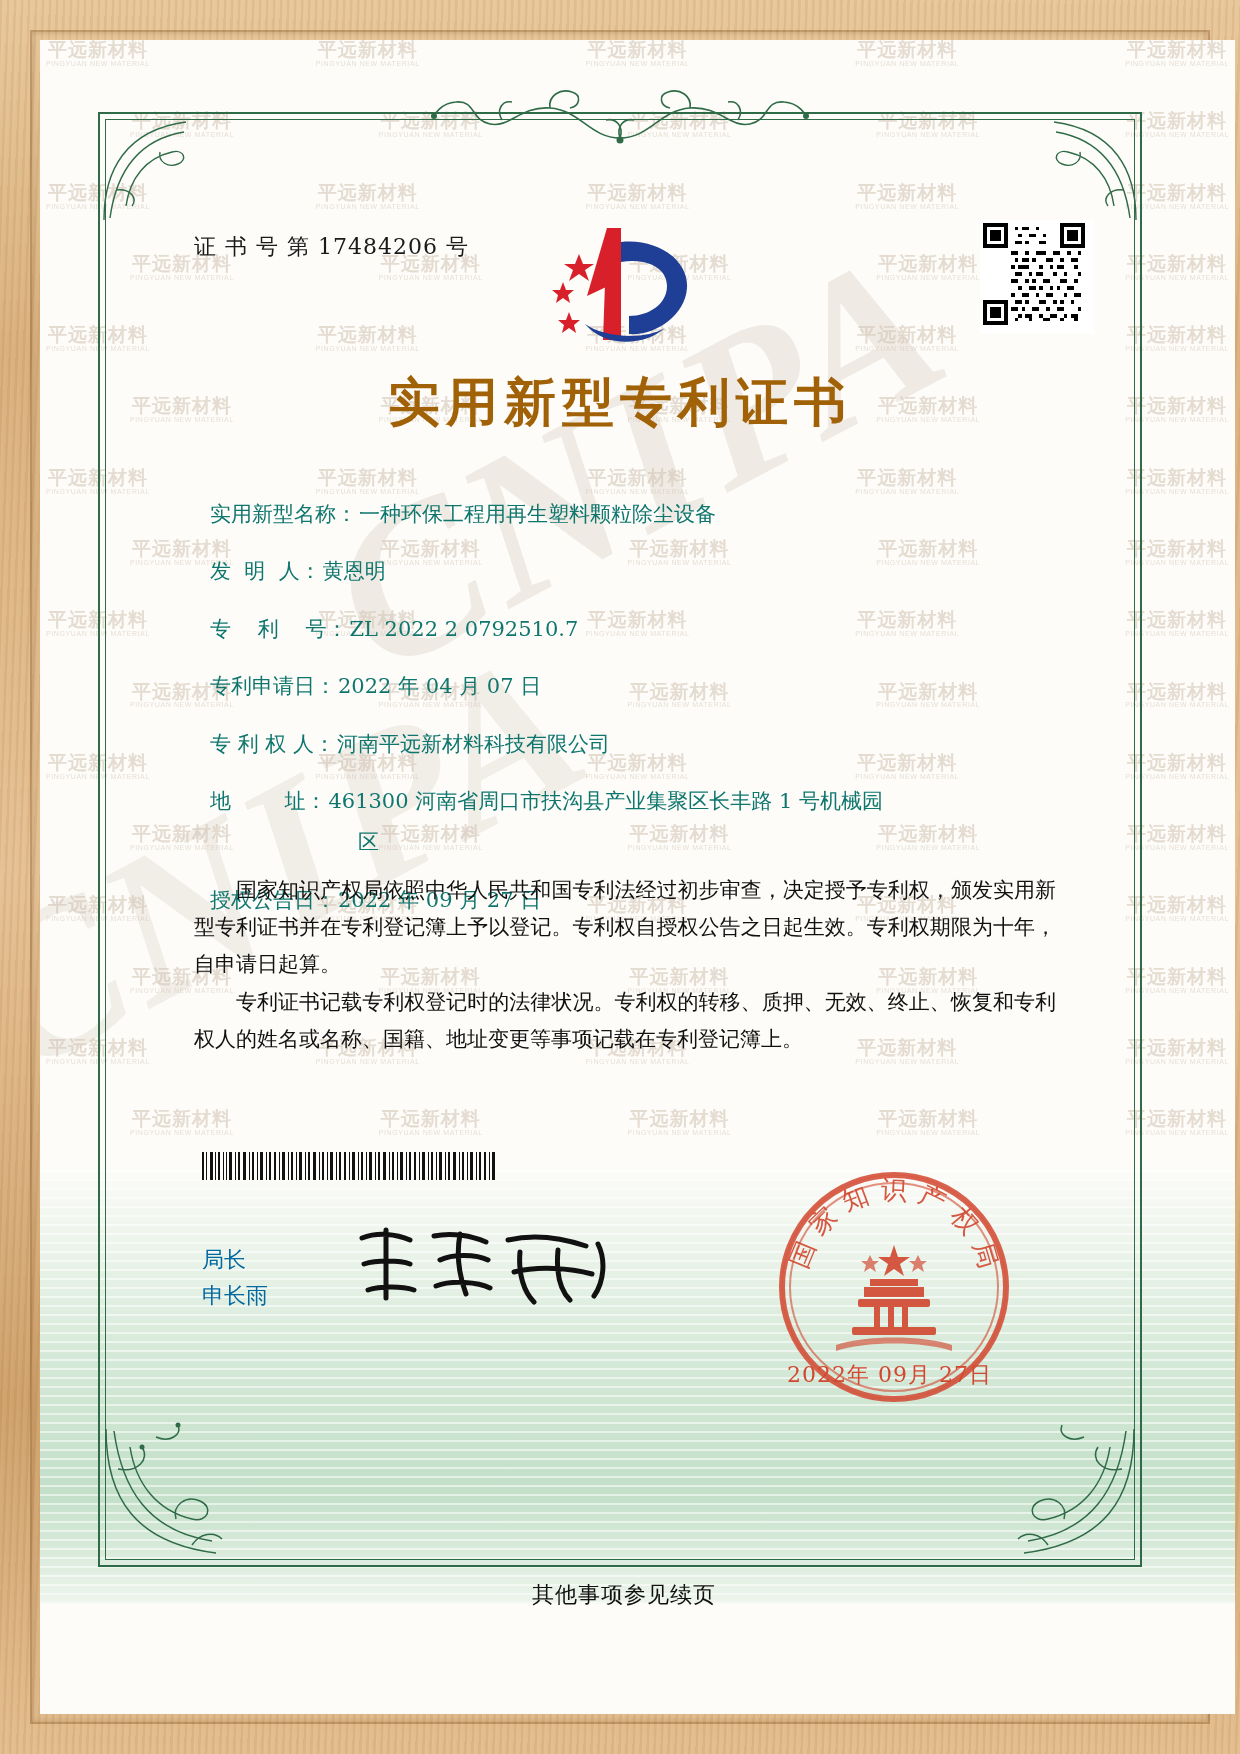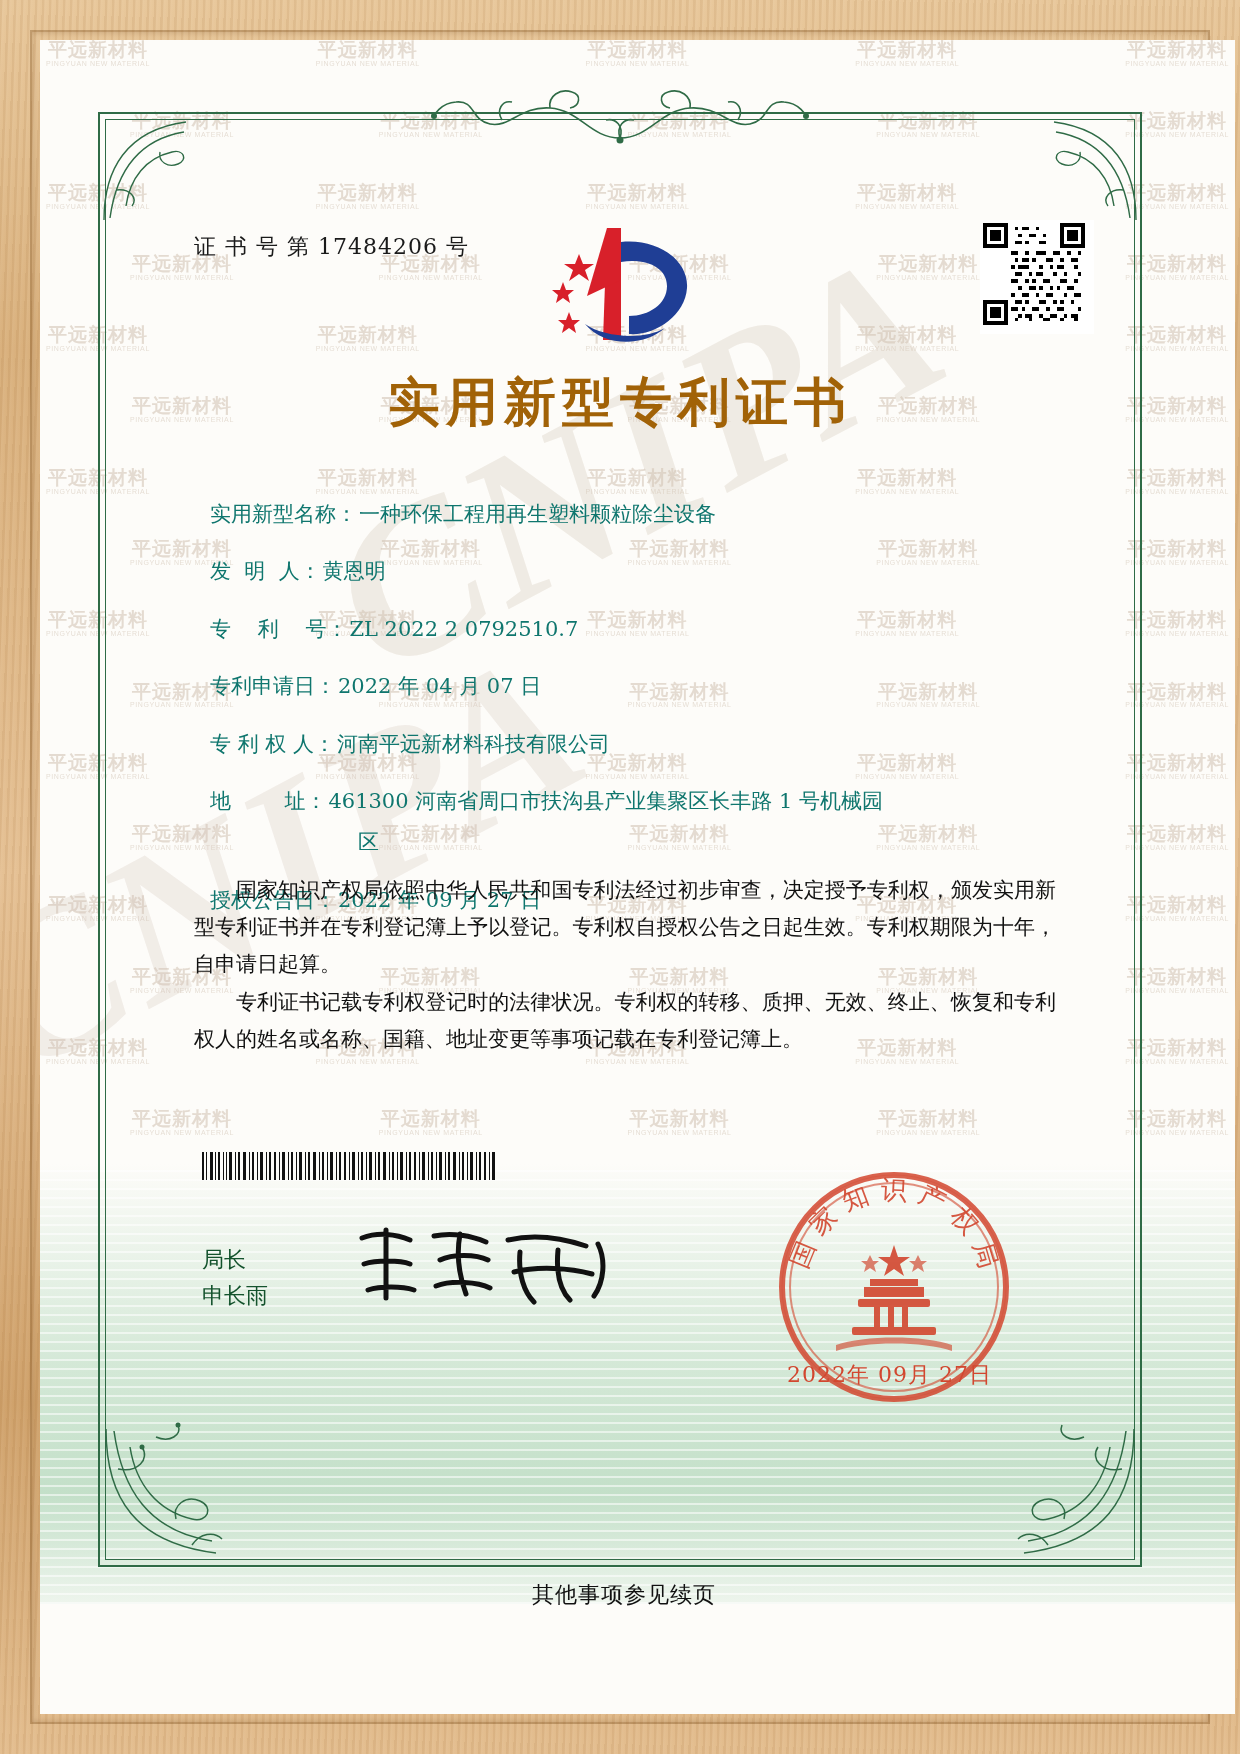--- a/index.html
+++ b/index.html
@@ -243,21 +243,21 @@
     width: 300px;
     height: 28px;
   }
 
   .signature-block {
     position: absolute;
     left: 104px;
     top: 1130px;
     font-size: 22px;
     line-height: 1.65;
-    color: #14532d;
+    color: #0369a1;
   }
   .signature-img {
     position: absolute;
     left: 250px;
     top: 1108px;
     width: 280px;
     height: 90px;
   }
 
   .seal {

